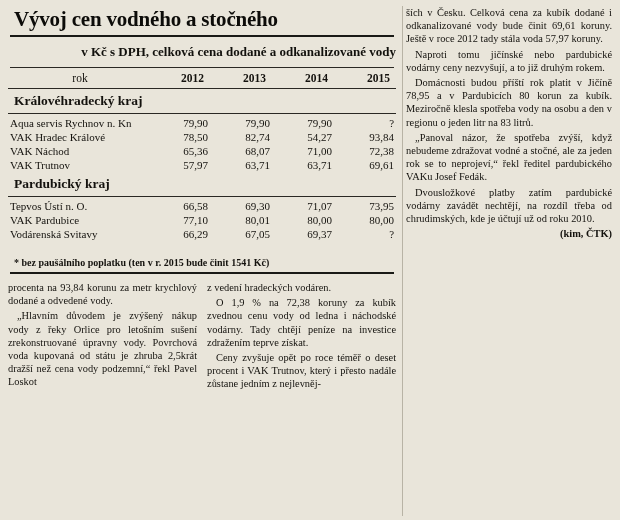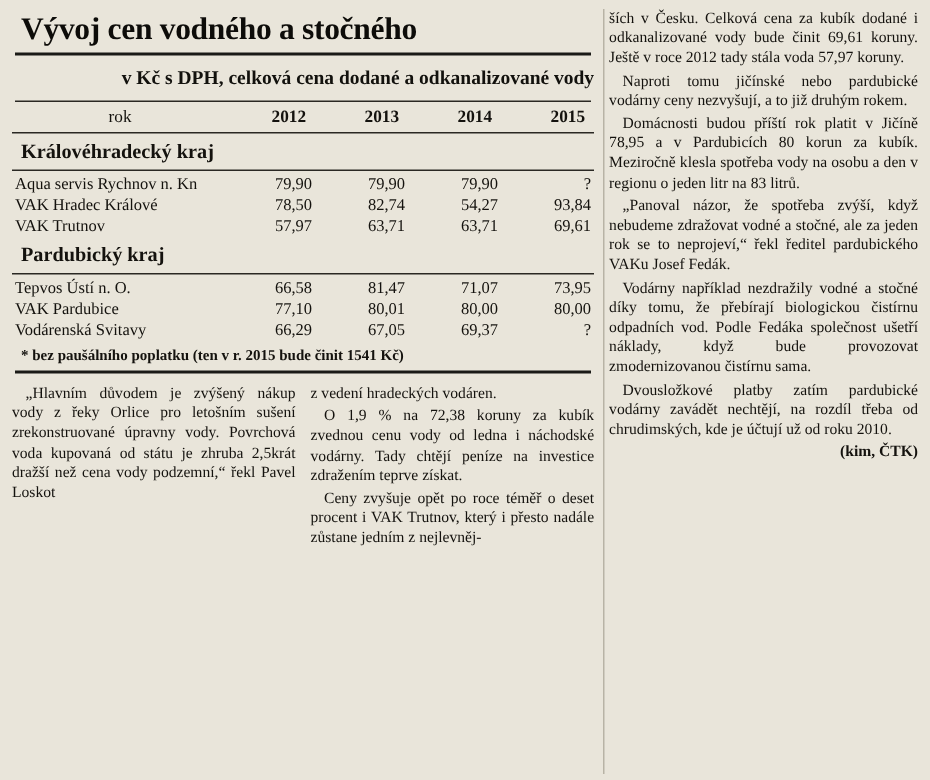--- a/index.html
+++ b/index.html
@@ -112,21 +112,21 @@
     height: 3px;
     border-bottom: 1px solid #2a2823;
   }
   tr.sep2 td {
     padding: 0;
     height: 2px;
   }
   .footnote {
     font-size: 10px;
     font-weight: bold;
-    margin: 5px 0 0 6px;
+    margin: 16px 0 0 6px;
   }
   .rule-bottom {
     border-bottom: 2px solid #1a1a16;
     margin: 4px 2px 5px 2px;
   }
 
   
   .bodycols {
     display: flex;
     gap: 10px;
@@ -211,41 +211,48 @@
             <td class="val">?</td>
           </tr>
           <tr>
             <td class="name">VAK Hradec Králové</td>
             <td class="val">78,50</td>
             <td class="val">82,74</td>
             <td class="val">54,27</td>
             <td class="val">93,84</td>
           </tr>
           <tr>
+            <td class="name">VAK Náchod</td>
+            <td class="val">65,36</td>
+            <td class="val">68,07</td>
+            <td class="val">71,00</td>
+            <td class="val">72,38</td>
+          </tr>
+          <tr>
             <td class="name">VAK Trutnov</td>
             <td class="val">57,97</td>
             <td class="val">63,71</td>
             <td class="val">63,71</td>
             <td class="val">69,61</td>
           </tr>
 
           <tr class="region">
             <td colspan="5">Pardubický kraj</td>
           </tr>
           <tr class="sep">
               <td colspan="5"></td>
             </tr>
           <tr class="sep2">
               <td colspan="5"></td>
             </tr>
 
           <tr>
             <td class="name">Tepvos Ústí n. O.</td>
             <td class="val">66,58</td>
-            <td class="val">81,47</td>
+            <td class="val">69,30</td>
             <td class="val">71,07</td>
             <td class="val">73,95</td>
           </tr>
           <tr>
             <td class="name">VAK Pardubice</td>
             <td class="val">77,10</td>
             <td class="val">80,01</td>
             <td class="val">80,00</td>
             <td class="val">80,00</td>
           </tr>
@@ -257,35 +264,35 @@
             <td class="val">?</td>
           </tr>
         </tbody>
       </table>
 
       <div class="footnote">* bez paušálního poplatku (ten v r. 2015 bude činit 1541 Kč)</div>
       <div class="rule-bottom"></div>
 
       <div class="bodycols">
         <div class="bodycol">
+          <p class="noindent">procenta na 93,84 korunu za metr krychlový dodané a odvedené vody.</p>
           <p>„Hlavním důvodem je zvýšený nákup vody z řeky Orlice pro letošním sušení zrekonstruované úpravny vody. Povrchová voda kupovaná od státu je zhruba 2,5krát dražší než cena vody podzemní,“ řekl Pavel Loskot</p>
         </div>
         <div class="bodycol">
           <p class="noindent">z vedení hradeckých vodáren.</p>
           <p>O 1,9 % na 72,38 koruny za kubík zvednou cenu vody od ledna i náchodské vodárny. Tady chtějí peníze na investice zdražením teprve získat.</p>
           <p>Ceny zvyšuje opět po roce téměř o deset procent i VAK Trutnov, který i přesto nadále zůstane jedním z nejlevněj-</p>
         </div>
       </div>
 
     </div>
 
     <div class="rightcol">
       <p class="noindent">ších v Česku. Celková cena za kubík dodané i odkanalizované vody bude činit 69,61 koruny. Ještě v roce 2012 tady stála voda 57,97 koruny.</p>
       <p>Naproti tomu jičínské nebo pardubické vodárny ceny nezvyšují, a to již druhým rokem.</p>
       <p>Domácnosti budou příští rok platit v Jičíně 78,95 a v Pardubicích 80 korun za kubík. Meziročně klesla spotřeba vody na osobu a den v regionu o jeden litr na 83 litrů.</p>
       <p>„Panoval názor, že spotřeba zvýší, když nebudeme zdražovat vodné a stočné, ale za jeden rok se to neprojeví,“ řekl ředitel pardubického VAKu Josef Fedák.</p>
-      <p>Vodárny například nezdražily vodné a stočné díky tomu, že přebírají biologickou čistírnu odpadních vod. Podle Fedáka společnost ušetří náklady, když bude provozovat zmodernizovanou čistírnu sama.</p>
       <p>Dvousložkové platby zatím pardubické vodárny zavádět nechtějí, na rozdíl třeba od chrudimských, kde je účtují už od roku 2010.</p>
       <div class="signature">(kim, ČTK)</div>
     </div>
 
   </div>
 </div>
 
 </body></html>

